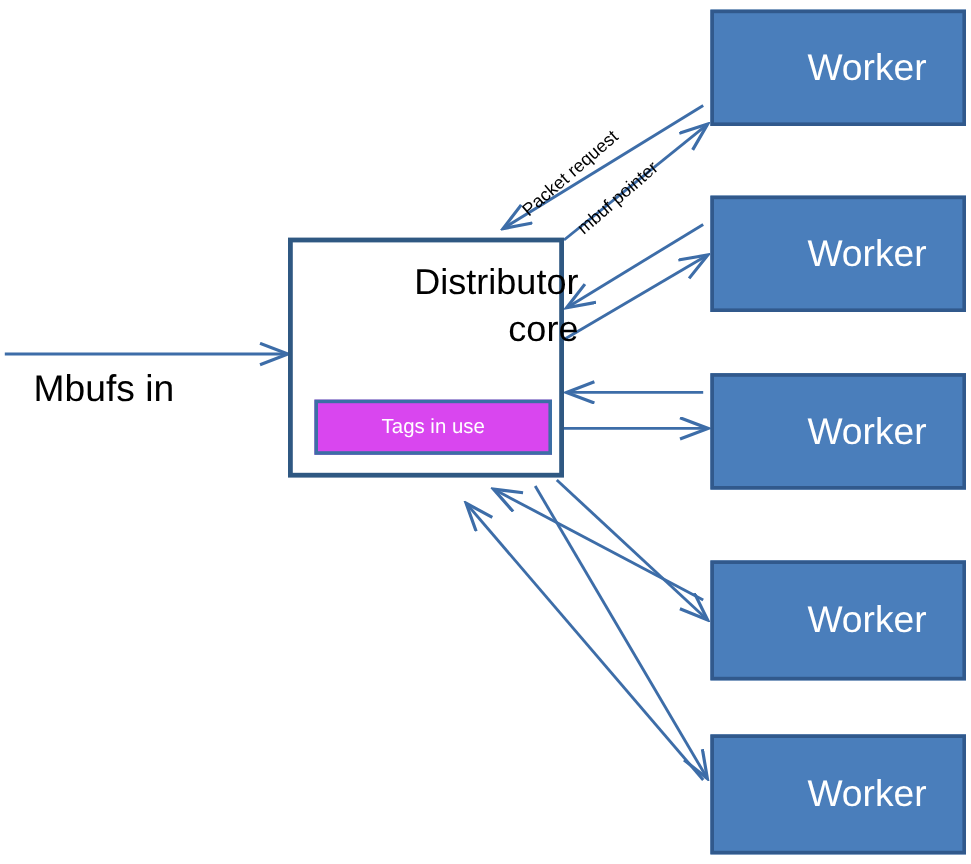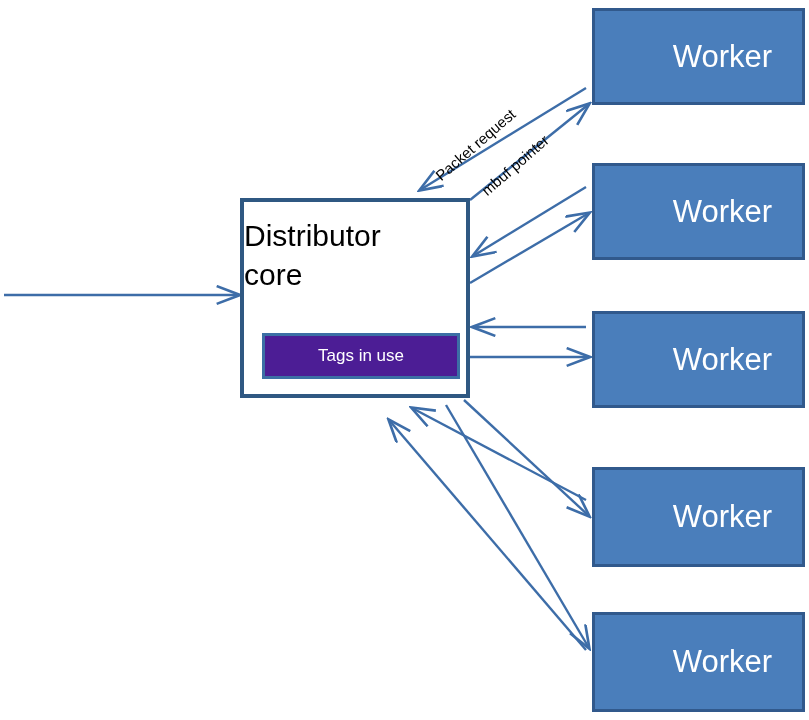--- a/index.html
+++ b/index.html
@@ -32,37 +32,37 @@
     left: 240px;
     top: 198px;
     width: 230px;
     height: 200px;
     background: #ffffff;
     border: 4px solid #2F5882;
     box-sizing: border-box;
   }
   .distributor-label {
     position: absolute;
-    left: 0;
+    left: 16px;
     top: 14px;
     width: 100%;
-    text-align: left;
+    text-align: right;
     font-size: 30px;
     line-height: 39px;
     color: #000000;
     white-space: pre-line;
   }
   
   .tags-box {
     position: absolute;
     left: 18px;
     top: 131px;
     width: 198px;
     height: 46px;
-    background: #4c1d95;
+    background: #d946ef;
     border: 3px solid #3C6FA5;
     box-sizing: border-box;
     display: flex;
     align-items: center;
     justify-content: center;
   }
   .tags-box-label {
     font-size: 17px;
     color: #ffffff;
   }
@@ -166,18 +166,19 @@
   </div>
 
   <div class="worker" style="left:592px; top:467px; width:213px; height:100px;">
     <span class="worker-label">Worker</span>
   </div>
 
   <div class="worker" style="left:592px; top:612px; width:213px; height:100px;">
     <span class="worker-label">Worker</span>
   </div>
 
+  <div class="mbufs-in">Mbufs in</div>
 
   <div class="edge-label" id="label-packet-request">Packet request</div>
 
   <div class="edge-label" id="label-mbuf-pointer">mbuf pointer</div>
 
 </div>
 
 </body></html>

